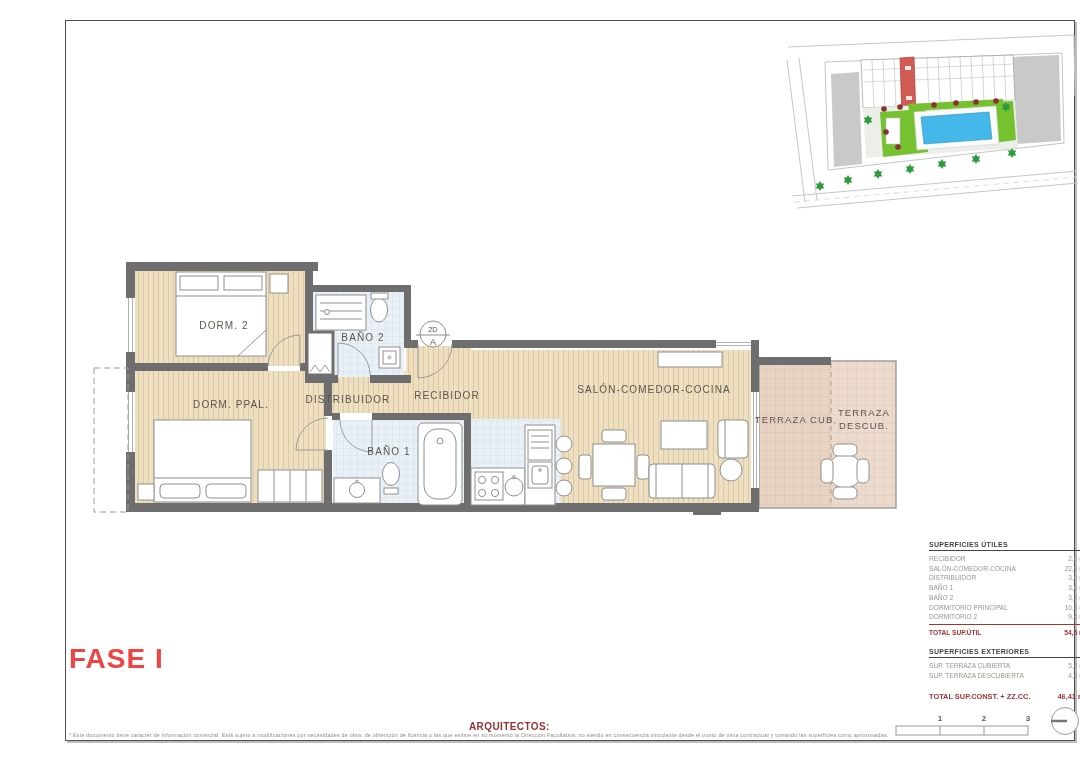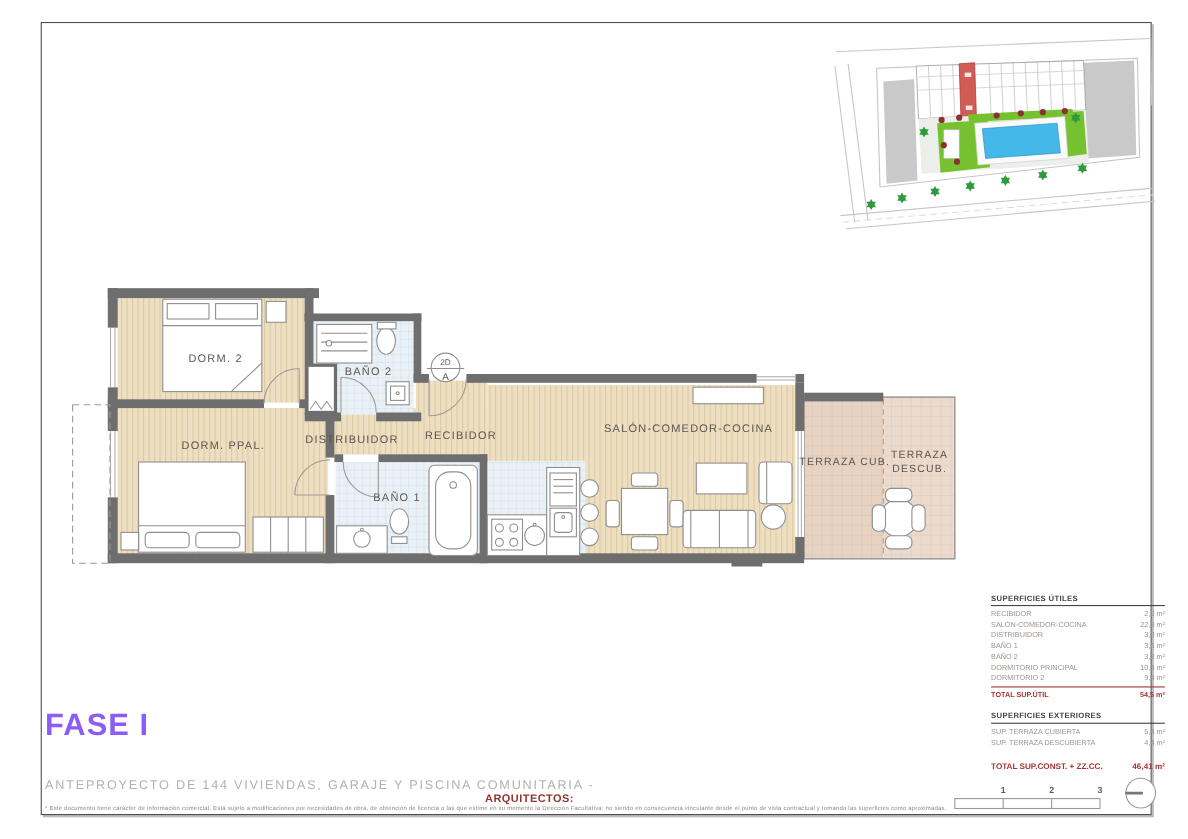--- a/index.html
+++ b/index.html
@@ -1,17 +1,17 @@
 <!DOCTYPE html>
 <html><head>
 <meta charset="utf-8">
 <style>
   html,body{margin:0;padding:0;overflow:hidden;background:#fff;}
   .page{position:relative;width:1048px;height:763px;background:#ffffff;
-        font-family:"Liberation Sans",sans-serif;}
+        font-family:"Liberation Sans",sans-serif;margin-left:28px;}
   .frame{position:absolute;left:37px;top:20px;width:1008px;height:719px;
          border:1.5px solid #4f4f4f;box-shadow:2px 2px 0 #bcbcbc;}
   svg.drawing{position:absolute;left:0;top:0;}
 
   .room-label{font-family:"Liberation Sans",sans-serif;font-size:10px;
               letter-spacing:1.1px;fill:#5b5550;}
   .room-label.small{font-size:9.5px;}
   .marker-text{font-family:"Liberation Sans",sans-serif;fill:#5b5550;}
   .scale-num{font-family:"Liberation Sans",sans-serif;font-size:8px;font-weight:bold;fill:#5a5a5a;}
 
@@ -22,21 +22,21 @@
   .areas .row{display:flex;justify-content:space-between;line-height:9.7px;}
   .areas .total-row{display:flex;justify-content:space-between;color:#a33434;font-weight:bold;
               border-top:1px solid #a33434;margin-top:2px;padding-top:3px;line-height:9px;}
   .areas .sect2{margin-top:11px;}
   .areas .grand{display:flex;justify-content:space-between;color:#a33434;font-weight:bold;
               font-size:7.4px;margin-top:12px;align-items:flex-start;gap:12px;}
   .areas .grand .val{font-size:7.4px;}
 
   
   .fase{position:absolute;left:41px;top:643px;font-size:28px;font-weight:bold;
-        color:#8b5cf6;letter-spacing:1px;}
+        color:#ef4444;letter-spacing:1px;}
   .line2{position:absolute;left:41px;top:675px;font-size:28px;font-weight:bold;letter-spacing:1px;}
   .line2 .pb{color:#b34444;margin-right:40px;}
   .line2 .viv{color:#943232;}
   .subtitle{position:absolute;left:41px;top:708px;font-size:11.5px;color:#b6b1ab;letter-spacing:1.6px;}
   .architects{position:absolute;left:441px;top:721px;font-size:10px;font-weight:bold;
         color:#943232;letter-spacing:.4px;}
   .disclaimer{position:absolute;left:41px;top:732px;font-size:5.4px;color:#8f8a84;
         letter-spacing:.2px;white-space:nowrap;}
 </style>
 </head>
@@ -390,16 +390,15 @@
       <span>4,4 m²</span>
     </div>
 
     <div class="grand">
       <span>TOTAL SUP.CONST. + ZZ.CC.</span>
       <span class="val">46,41 m²</span>
     </div>
   </div>
 
   <div class="fase">FASE I</div>
-  <div class="subtitle">ANTEPROYECTO DE 144 VIVIENDAS, GARAJE Y PISCINA COMUNITARIA -</div>
   <div class="architects">ARQUITECTOS:</div>
   <div class="disclaimer">* Este documento tiene carácter de información comercial. Está sujeto a modificaciones por necesidades de obra, de obtención de licencia o las que estime en su momento la Dirección Facultativa; no siendo en consecuencia vinculante desde el punto de vista contractual y tomando las superficies como aproximadas.</div>
 </div>
 
 </body></html>

